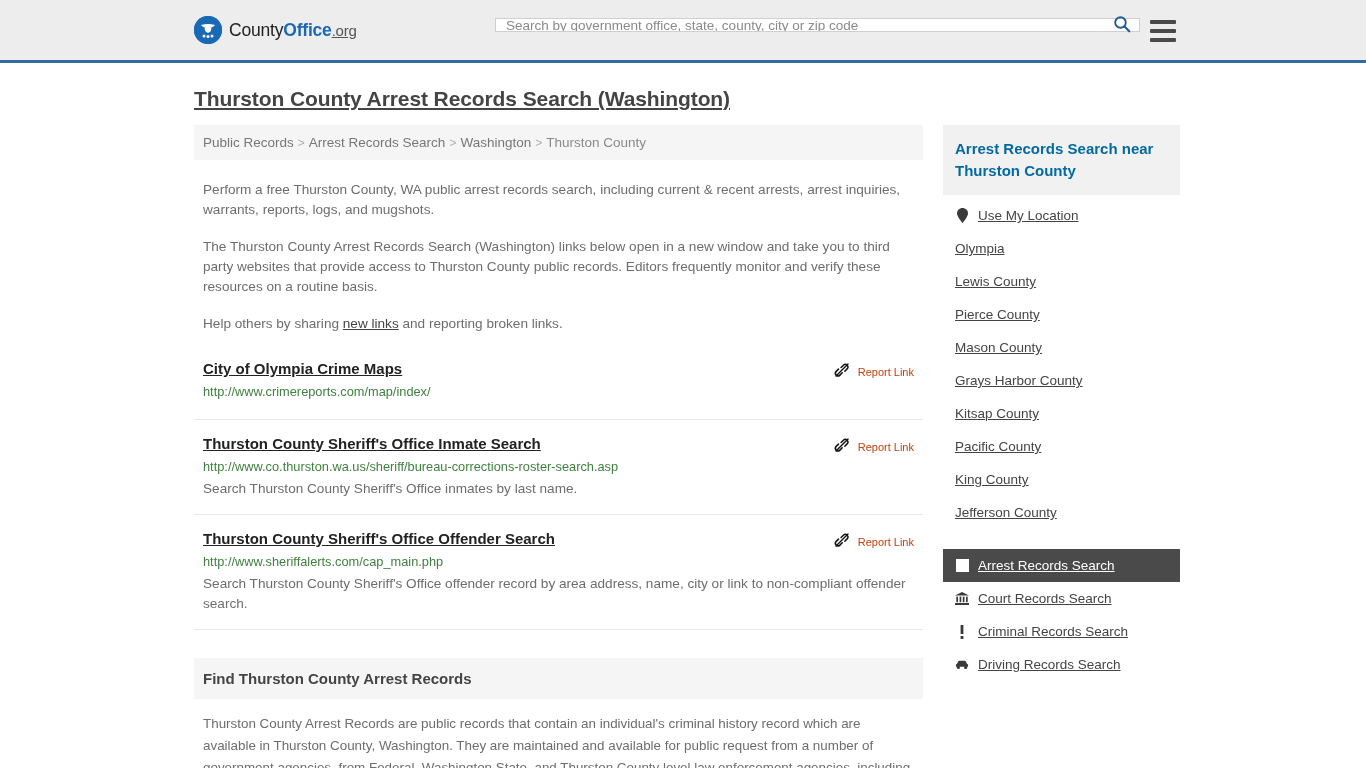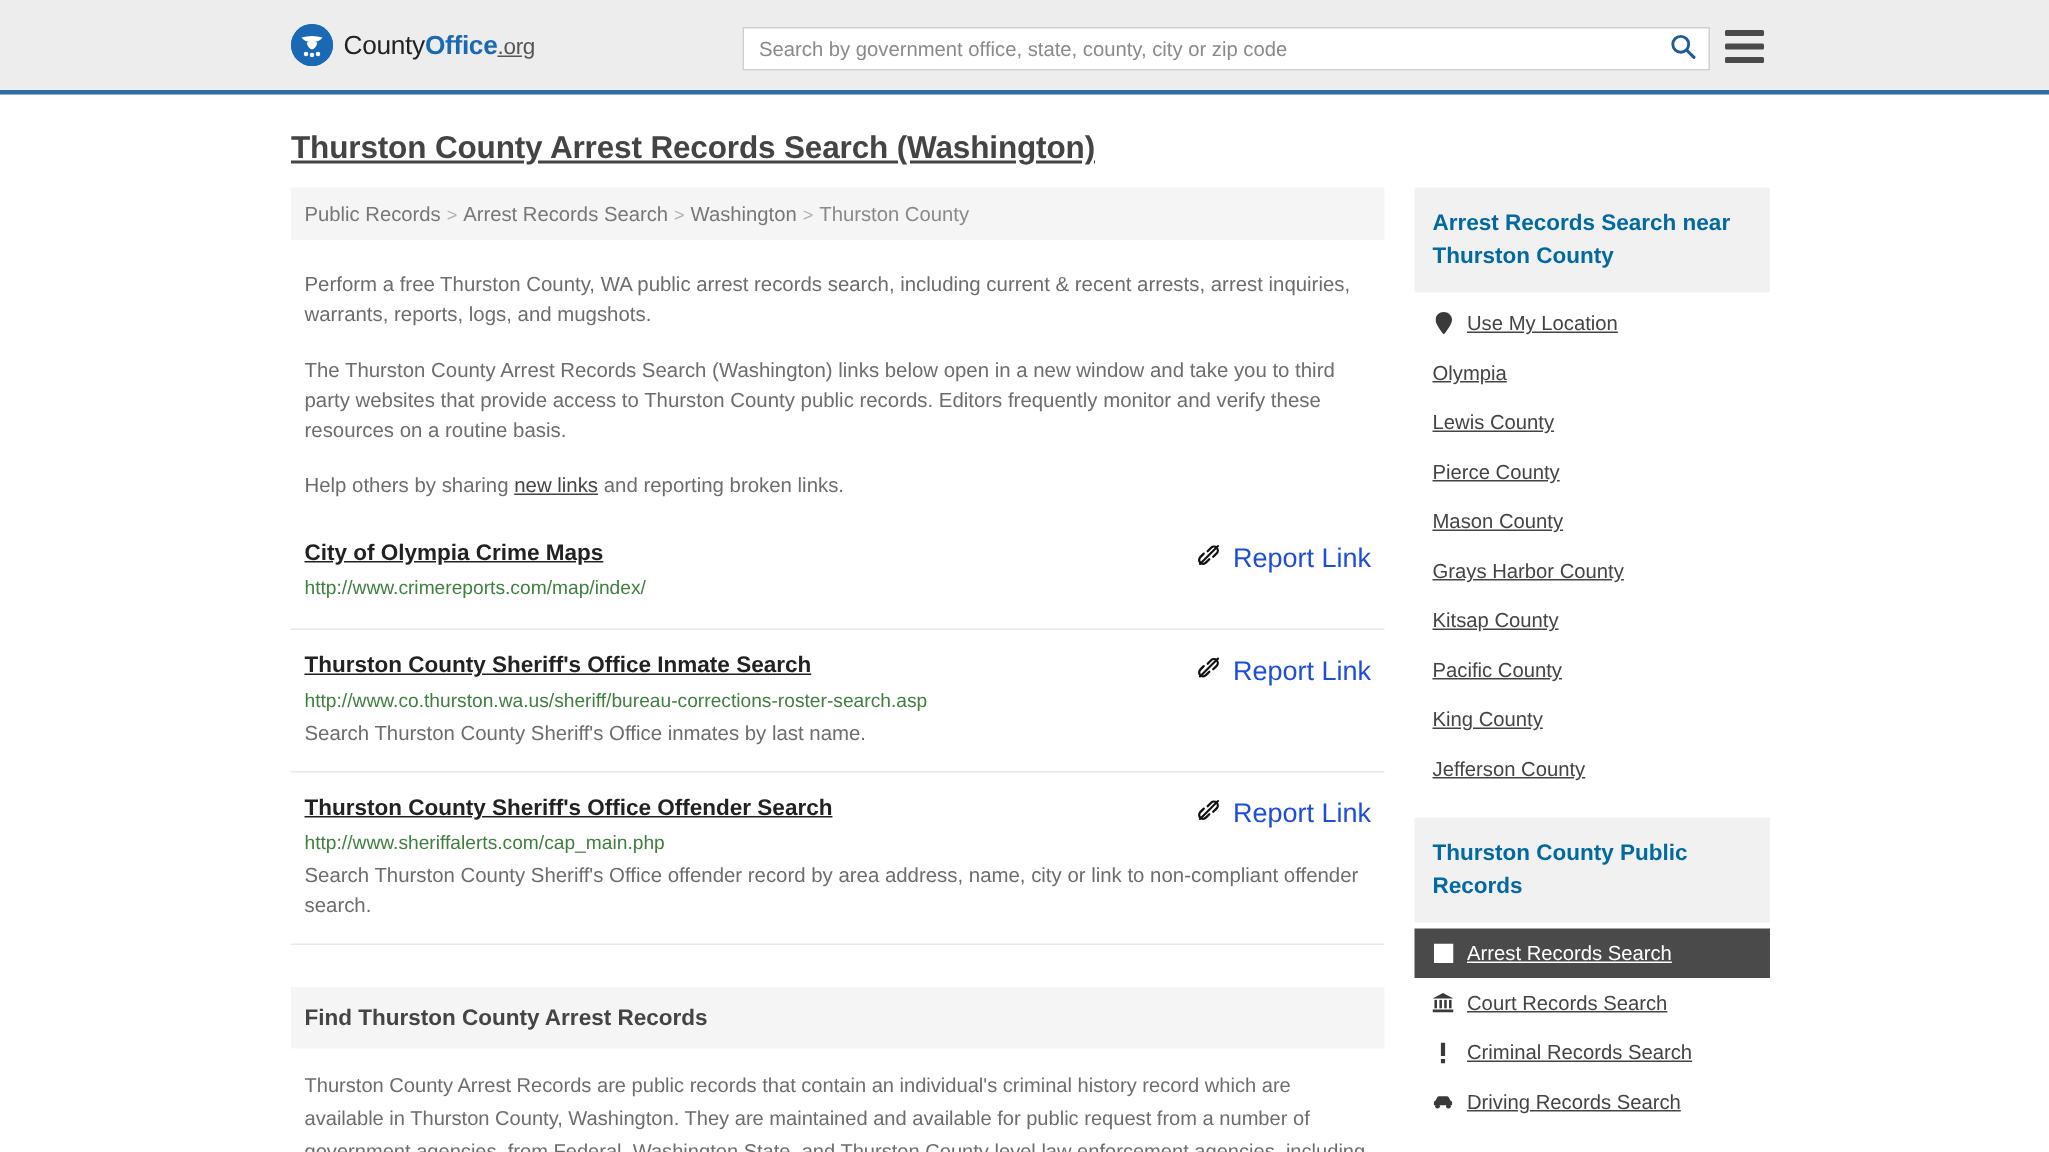--- a/index.html
+++ b/index.html
@@ -45,21 +45,21 @@
     white-space: nowrap;
   }
   .brand-text .bold { font-weight: bold; color: #1a69b4; }
   .brand-text .tld { color: #555555; font-size: 15px; text-decoration: underline; }
 
   .search-wrap {
     position: absolute;
     left: 495px;
     top: 18px;
     width: 645px;
-    height: 29px;
+    height: 14px;
     background: #ffffff;
     border: 1px solid #cfcfcf;
     display: flex;
     align-items: flex-end;
   }
   .search-input {
     flex: 1;
     border: none;
     outline: none;
     background: transparent;
@@ -177,24 +177,24 @@
   .result-desc {
     font-size: 13.6px;
     line-height: 20px;
     color: #6d6d6d;
   }
   .report-link {
     position: absolute;
     right: 9px;
     top: 2px;
     display: flex;
-    align-items: flex-start;
+    align-items: flex-end;
     gap: 8px;
-    font-size: 18px;
-    color: #1d4ed8;
+    font-size: 11px;
+    color: #c2410c;
     text-decoration: none;
     cursor: pointer;
   }
   .report-link svg { display: block; }
 
   
   .section-head {
     background: #f5f5f5;
     padding: 12px 9px;
     font-size: 15px;
@@ -404,21 +404,20 @@
       <a class="side-item plain" href="#">
         <span class="label">King County</span>
       </a>
       <a class="side-item plain" href="#">
         <span class="label">Jefferson County</span>
       </a>
     </div>
 
     <div class="side-sep"></div>
 
-    <div class="side-head">Thurston County Public Records</div>
 
     <div class="side-list">
       <a class="side-item active" href="#">
         <span class="ico">
           <svg width="13" height="13" viewBox="0 0 13 13">
               <rect x="0" y="0" width="13" height="13" fill="#ffffff"></rect>
             </svg>
         </span>
         <span class="label">Arrest Records Search</span>
       </a>

